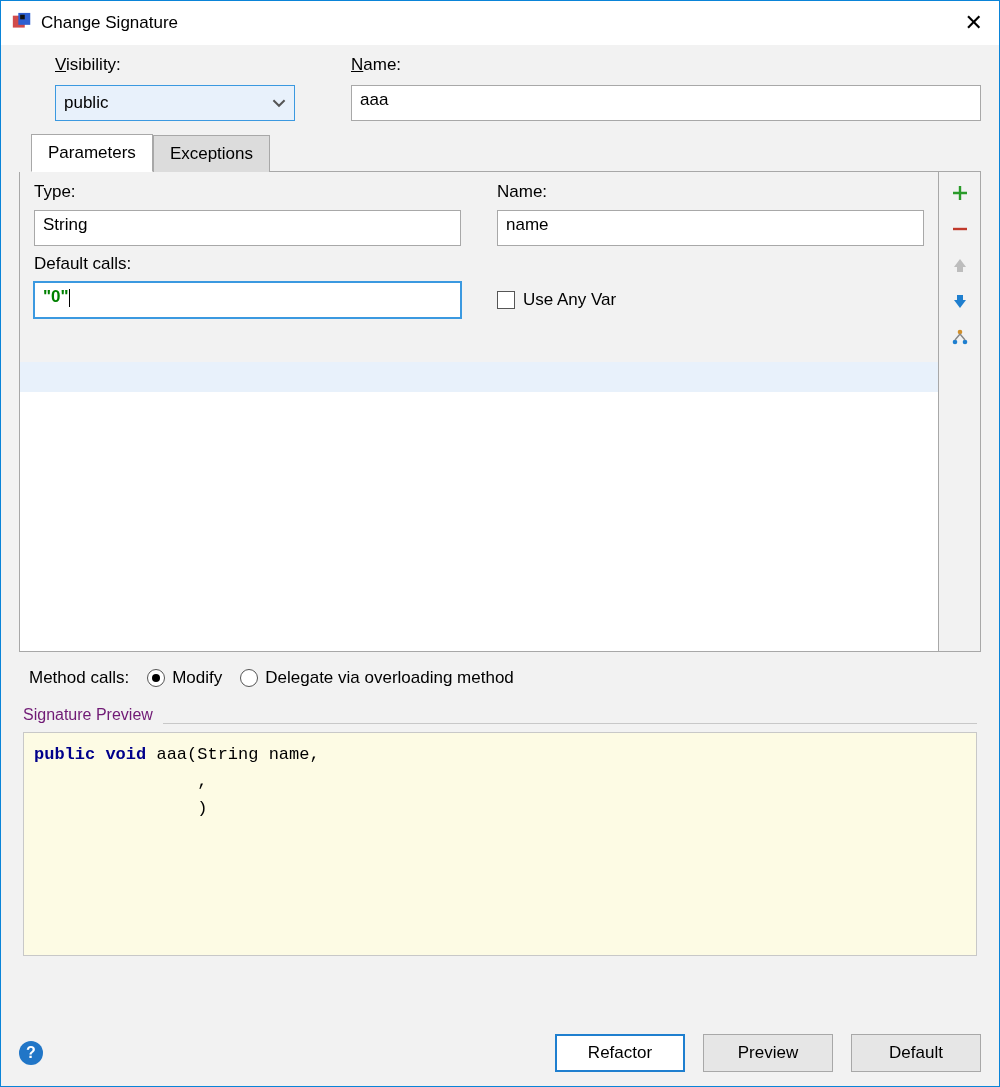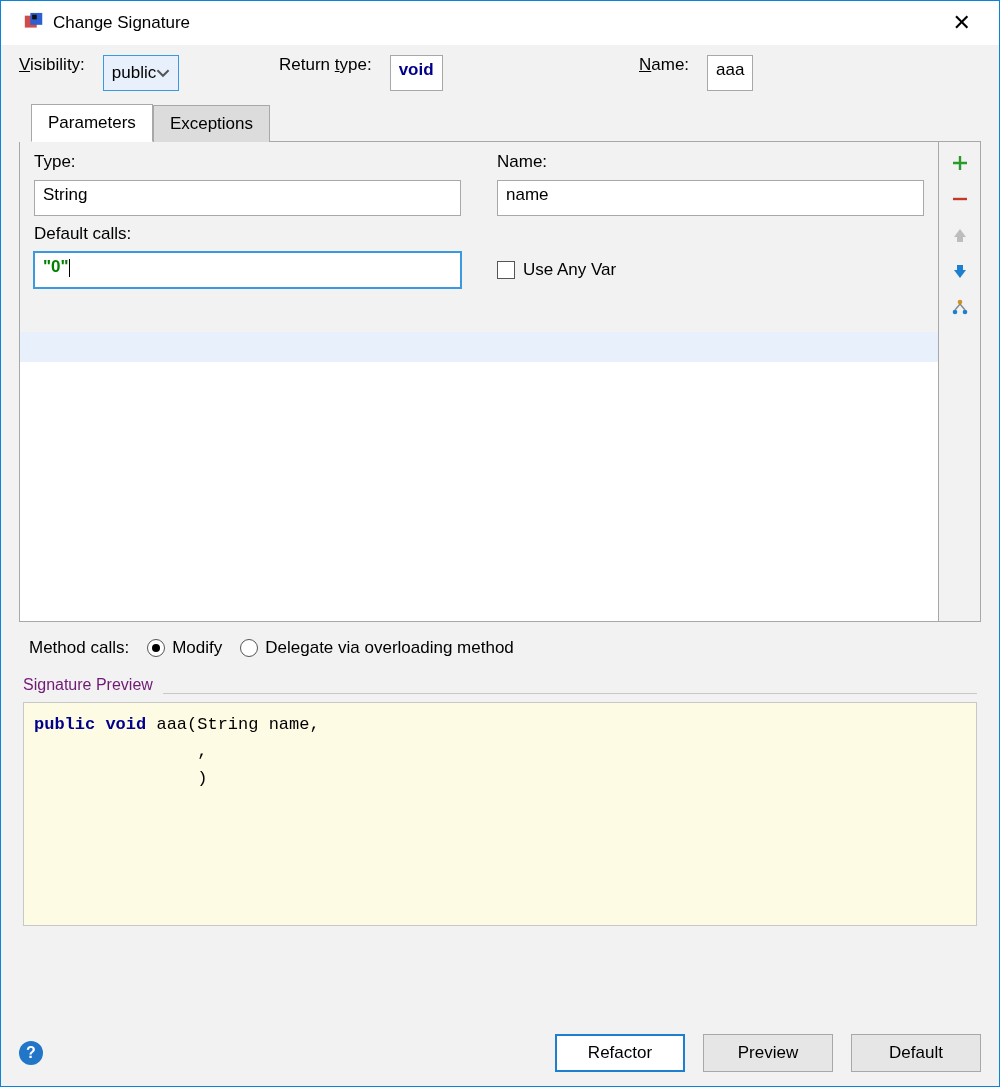--- a/index.html
+++ b/index.html
@@ -15,39 +15,39 @@
   border: 1px solid #0a84d8;
   background: #f2f2f2;
   display: flex;
   flex-direction: column;
 }
 .titlebar {
   display: flex;
   align-items: center;
   justify-content: space-between;
   background: #fff;
-  padding: 6px 22px;
+  padding: 6px 10px;
   height: 44px;
 }
 .titlebar-left { display: flex; align-items: center; gap: 8px; }
 .titlebar .title { font-size: 17px; }
 .titlebar .close { font-size: 22px; font-weight: 300; padding: 0 6px; cursor: pointer; }
 .app-icon { width: 22px; height: 22px; }
 .content {
   padding: 10px 18px 0 18px;
   display: flex;
   flex-direction: column;
   flex: 1;
 }
 .row-top {
   display: flex;
   gap: 20px;
   margin-bottom: 12px;
 }
-.field-group { display: flex; gap: 18px; }
+.field-group { display: flex; flex-direction: column; gap: 10px; margin-left: 36px; }
 .field-group.vis { width: 240px; }
 .field-group.ret { width: 340px; }
 .field-group.name { flex: 1; }
 .lbl { font-size: 17px; }
 .lbl .ul { text-decoration: underline; }
 .select, .tinput {
   height: 36px;
   background: #fff;
   border: 1px solid #a8a8a8;
   padding: 4px 8px;
@@ -208,24 +208,20 @@
   <div class="content">
     <div class="row-top">
       <div class="field-group vis">
         <span class="lbl"><span class="ul">V</span>isibility:</span>
         <div class="select active">
           <span>public</span>
           <svg class="chev" width="14" height="14" viewBox="0 0 10 10">
               <path d="M1 3 L5 7 L9 3" fill="none" stroke="#555" stroke-width="1.4"></path>
             </svg>
         </div>
-      </div>
-      <div class="field-group ret">
-        <span class="lbl">Return <span class="ul">t</span>ype:</span>
-        <div class="tinput void"><span>void</span></div>
       </div>
       <div class="field-group name">
         <span class="lbl"><span class="ul">N</span>ame:</span>
         <div class="tinput"><span>aaa</span></div>
       </div>
     </div>
 
     <div class="tabs">
       <div class="tab active">Parameters</div>
       <div class="tab">Exceptions</div>

